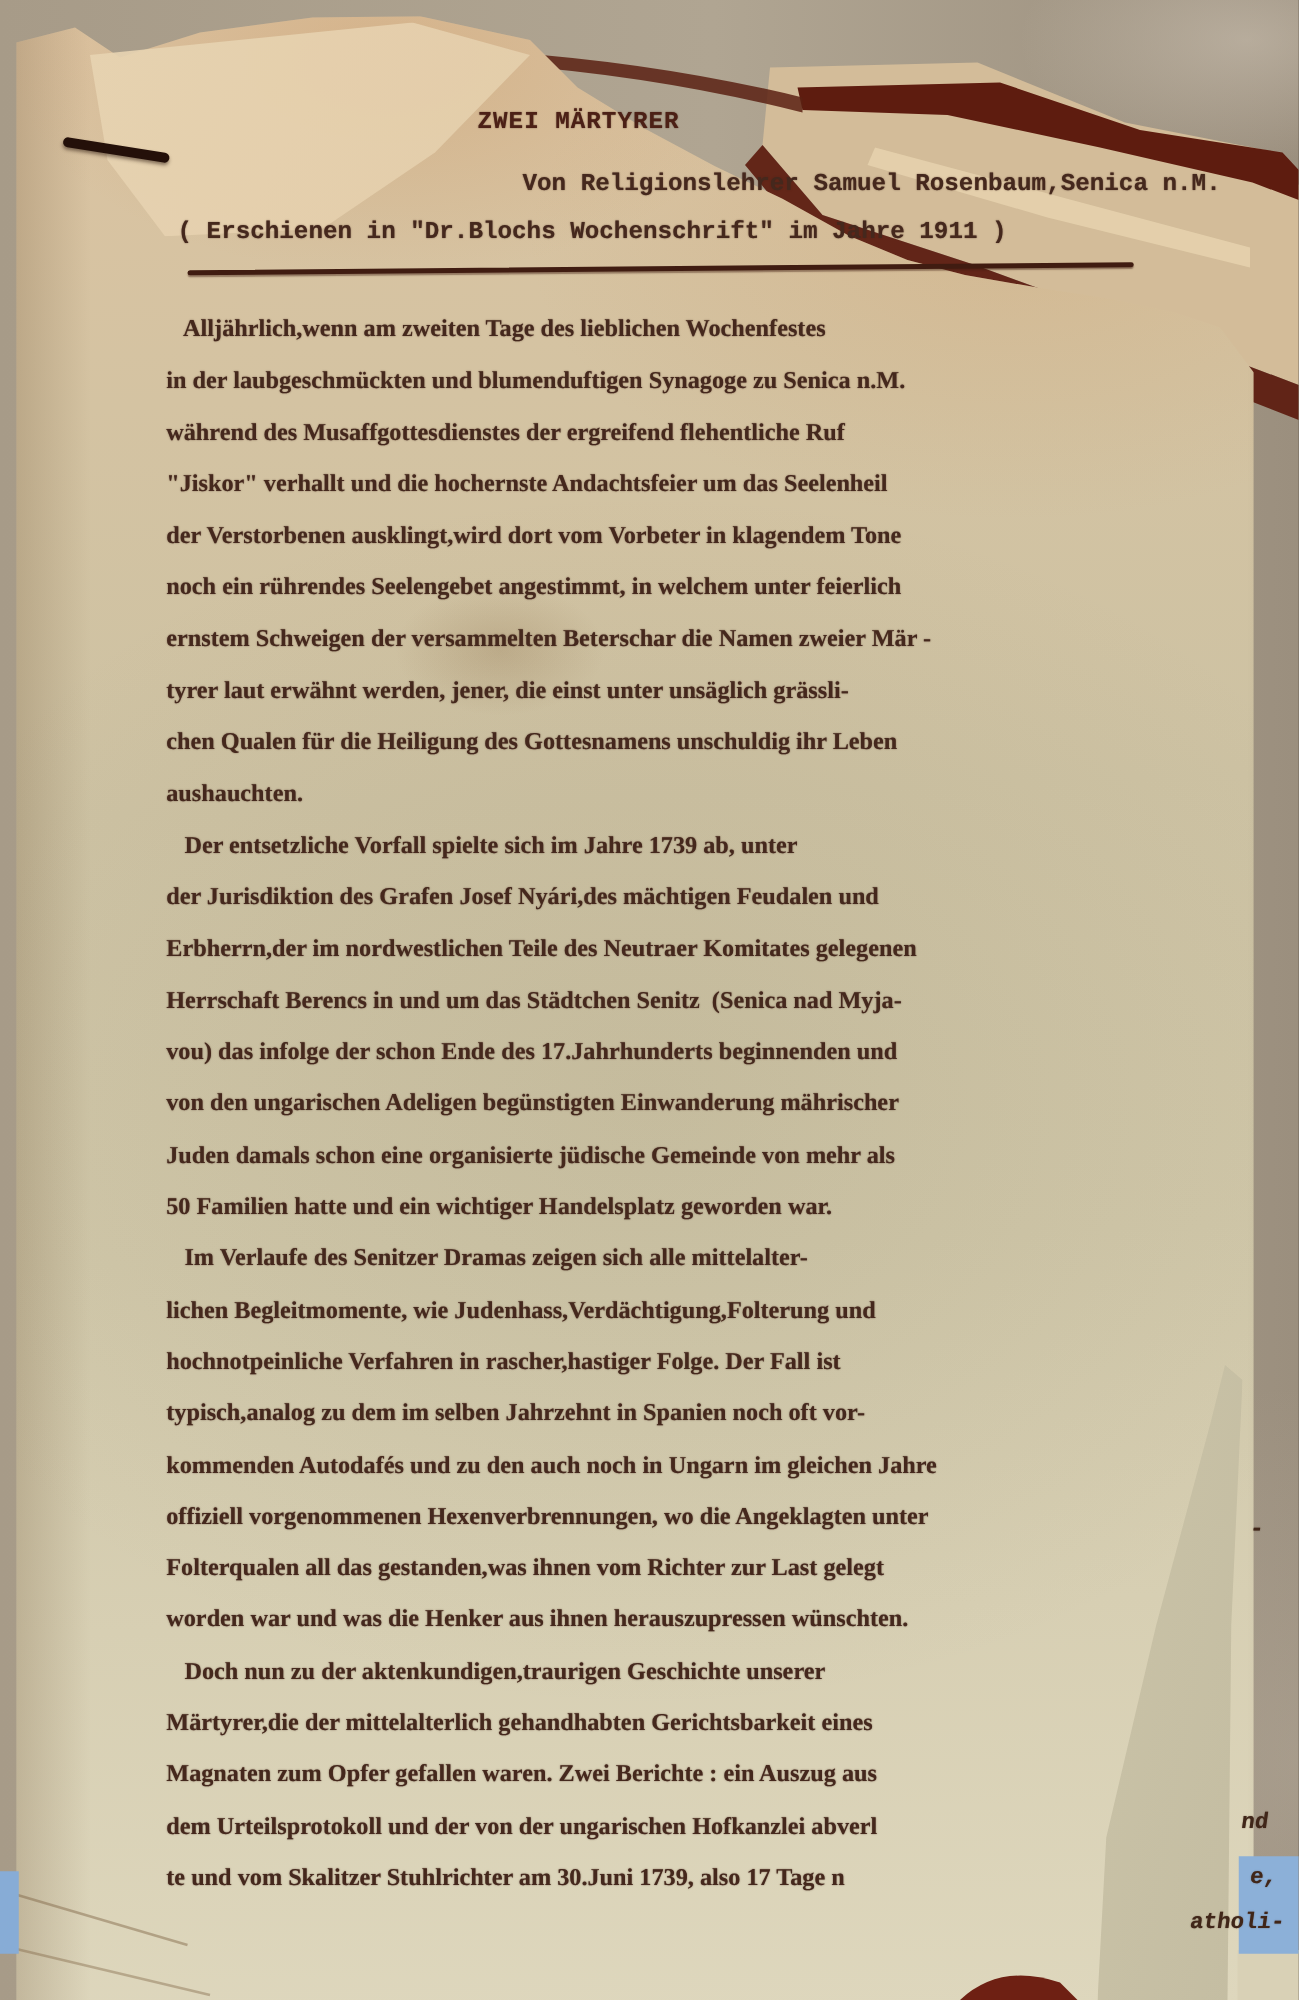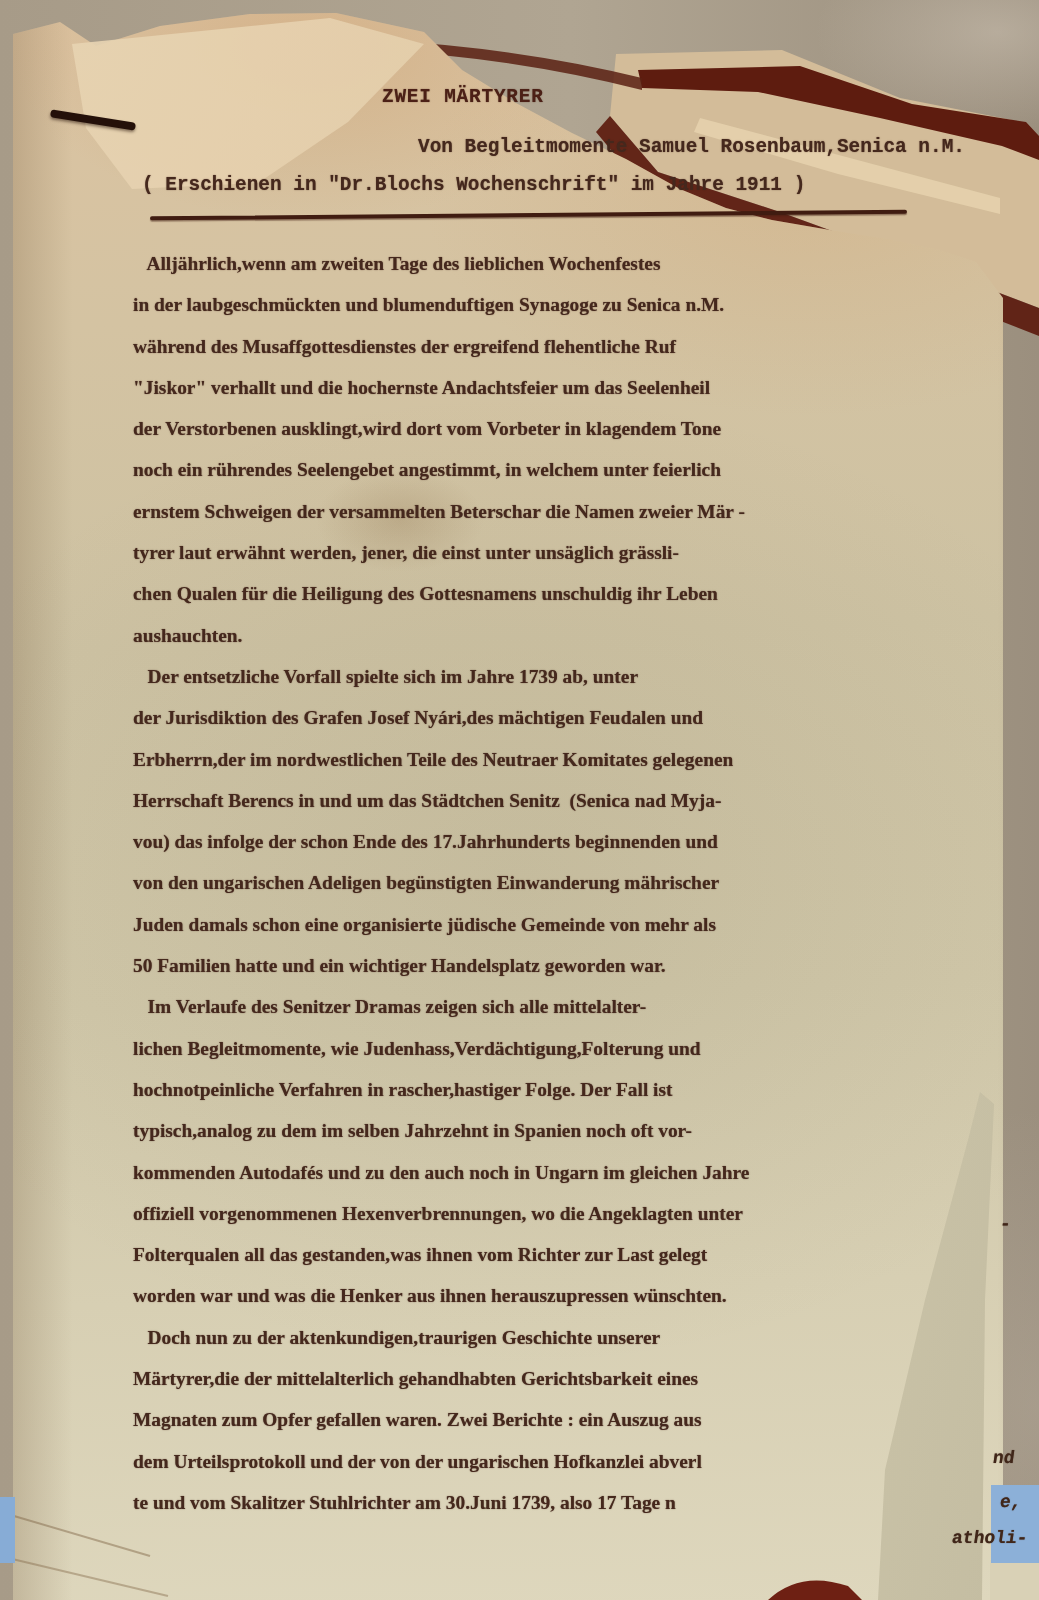--- a/index.html
+++ b/index.html
@@ -89,21 +89,21 @@
   <div class="flap-tl"></div>
   <div class="slit"></div>
 
   <svg class="decor" width="1039" height="1600" viewBox="0 0 1039 1600">
     <path d="M768,1600 Q800,1570 848,1586 L862,1600 Z" fill="#6e2013"></path>
     <path d="M14,1516 L150,1556" stroke="rgba(125,98,66,.45)" stroke-width="2" fill="none"></path>
     <path d="M8,1558 L168,1596" stroke="rgba(125,98,66,.40)" stroke-width="2" fill="none"></path>
   </svg>
 
   <div class="ink title">ZWEI MÄRTYRER</div>
-  <div class="ink byline">Von Begleitmomente Samuel Rosenbaum,Senica n.M.</div>
+  <div class="ink byline">Von Religionslehrer Samuel Rosenbaum,Senica n.M.</div>
   <div class="ink pub-note">( Erschienen in "Dr.Blochs Wochenschrift" im Jahre 1911 )</div>
   <div class="rule"></div>
 
   <div class="ink body"><div class="line">   Alljährlich,wenn am zweiten Tage des lieblichen Wochenfestes</div><div class="line">in der laubgeschmückten und blumenduftigen Synagoge zu Senica n.M.</div><div class="line">während des Musaffgottesdienstes der ergreifend flehentliche Ruf</div><div class="line">"Jiskor" verhallt und die hochernste Andachtsfeier um das Seelenheil</div><div class="line">der Verstorbenen ausklingt,wird dort vom Vorbeter in klagendem Tone</div><div class="line">noch ein rührendes Seelengebet angestimmt, in welchem unter feierlich</div><div class="line">ernstem Schweigen der versammelten Beterschar die Namen zweier Mär -</div><div class="line">tyrer laut erwähnt werden, jener, die einst unter unsäglich grässli-</div><div class="line">chen Qualen für die Heiligung des Gottesnamens unschuldig ihr Leben</div><div class="line">aushauchten.</div><div class="line">   Der entsetzliche Vorfall spielte sich im Jahre 1739 ab, unter</div><div class="line">der Jurisdiktion des Grafen Josef Nyári,des mächtigen Feudalen und</div><div class="line">Erbherrn,der im nordwestlichen Teile des Neutraer Komitates gelegenen</div><div class="line">Herrschaft Berencs in und um das Städtchen Senitz  (Senica nad Myja-</div><div class="line">vou) das infolge der schon Ende des 17.Jahrhunderts beginnenden und</div><div class="line">von den ungarischen Adeligen begünstigten Einwanderung mährischer</div><div class="line">Juden damals schon eine organisierte jüdische Gemeinde von mehr als</div><div class="line">50 Familien hatte und ein wichtiger Handelsplatz geworden war.</div><div class="line">   Im Verlaufe des Senitzer Dramas zeigen sich alle mittelalter-</div><div class="line">lichen Begleitmomente, wie Judenhass,Verdächtigung,Folterung und</div><div class="line">hochnotpeinliche Verfahren in rascher,hastiger Folge. Der Fall ist</div><div class="line">typisch,analog zu dem im selben Jahrzehnt in Spanien noch oft vor-</div><div class="line">kommenden Autodafés und zu den auch noch in Ungarn im gleichen Jahre</div><div class="line">offiziell vorgenommenen Hexenverbrennungen, wo die Angeklagten unter</div><div class="line">Folterqualen all das gestanden,was ihnen vom Richter zur Last gelegt</div><div class="line">worden war und was die Henker aus ihnen herauszupressen wünschten.</div><div class="line">   Doch nun zu der aktenkundigen,traurigen Geschichte unserer</div><div class="line">Märtyrer,die der mittelalterlich gehandhabten Gerichtsbarkeit eines</div><div class="line">Magnaten zum Opfer gefallen waren. Zwei Berichte : ein Auszug aus</div><div class="line">dem Urteilsprotokoll und der von der ungarischen Hofkanzlei abverl</div><div class="line">te und vom Skalitzer Stuhlrichter am 30.Juni 1739, also 17 Tage n</div></div>
 
   <div class="under-page"></div>
   <div class="blue-right"></div>
   <div class="blue-left"></div>
 
   <div></div>

